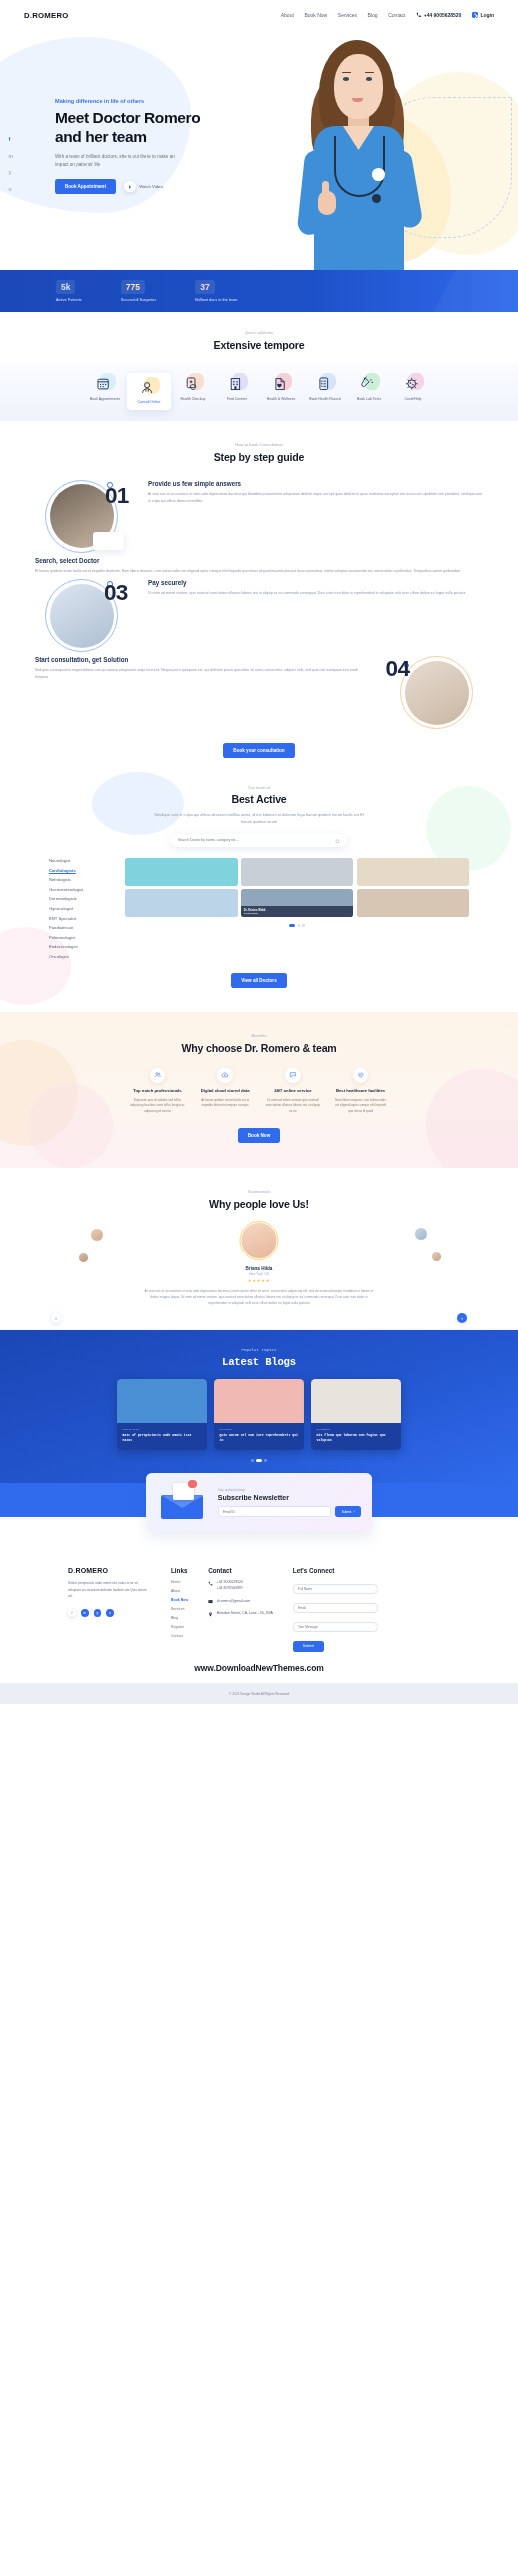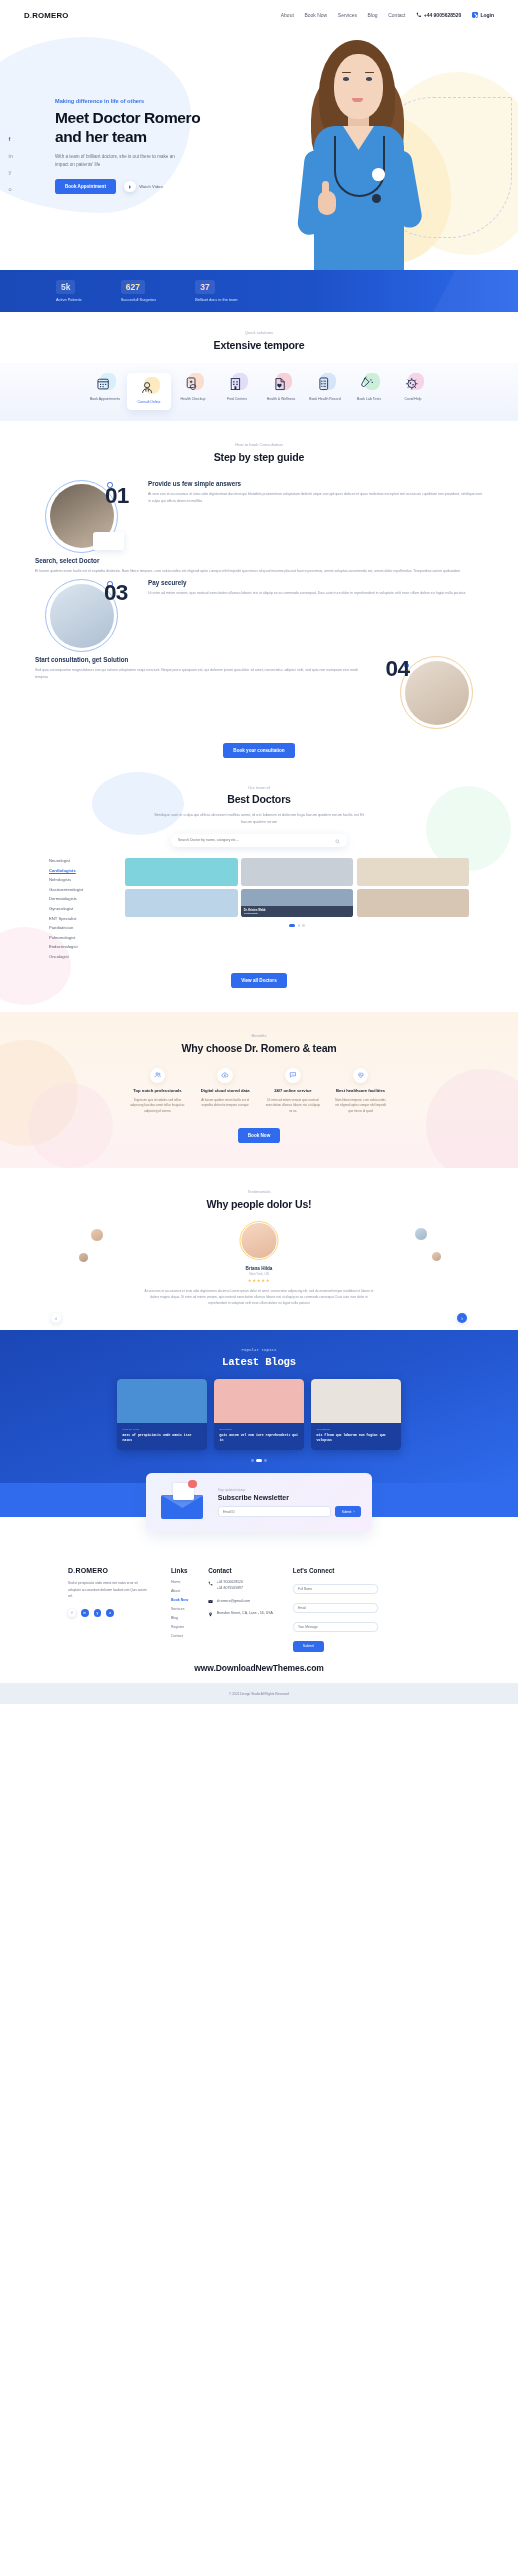--- a/index.html
+++ b/index.html
@@ -381,21 +381,21 @@
       </div>
     </div>
   </div>
 
   <div class="stats">
     <div class="stat">
       <span class="stat-num">5k</span>
       <span class="stat-label">Active Patients</span>
     </div>
     <div class="stat">
-      <span class="stat-num">627</span>
+      <span class="stat-num">775</span>
       <span class="stat-label">Succesfull Surgeries</span>
     </div>
     <div class="stat">
       <span class="stat-num">37</span>
       <span class="stat-label">Brilliant docs in the team</span>
     </div>
   </div>
 
   <div class="services">
     <div class="sec-head">
@@ -576,21 +576,21 @@
       <button class="btn-primary">Book your consultation</button>
     </div>
   </div>
 
   <div class="doctors">
     <div class="doc-blobA"></div>
     <div class="doc-blobB"></div>
     <div class="doc-blobC"></div>
     <div class="sec-head" style="position:relative;z-index:5">
       <div class="sec-eyebrow">Our team of</div>
-      <div class="sec-title">Best Doctors</div>
+      <div class="sec-title">Best Active</div>
       <div class="sec-sub">Similique sunt in culpa qui officia deserunt mollitia animi, id est laborum et dolorum fuga harum quidem rerum facilis est Et harum quidem rerum</div>
     </div>
     <div class="doc-search">
       <input type="text" placeholder="Search Doctor by name, category etc..." style="">
       <span class="sicon">
         <svg viewBox="0 0 24 24">
             <circle cx="11" cy="11" r="7"></circle>
             <line x1="16.5" y1="16.5" x2="21" y2="21"></line>
           </svg>
       </span>
@@ -687,21 +687,21 @@
         </div>
       </div>
     <div class="why-cta">
       <button class="btn-primary">Book Now</button>
     </div>
   </div>
 
   <div class="testi">
     <div class="sec-head">
       <div class="sec-eyebrow">Testimonials</div>
-      <div class="sec-title">Why people dolor Us!</div>
+      <div class="sec-title">Why people love Us!</div>
     </div>
     <div class="testi-stage">
       <div class="t-mini" style="left:90px;top:7px;width:14px;height:14px;background:linear-gradient(150deg,#e9cdb4,#cfa98c)"></div>
       <div class="t-mini" style="left:78px;top:31px;width:11.3px;height:11.3px;background:linear-gradient(150deg,#d6c0ac,#b7967c)"></div>
       <div class="t-mini" style="right:90px;top:5.6px;width:14px;height:14px;background:linear-gradient(150deg,#c9d8e6,#9db5ca)"></div>
       <div class="t-mini" style="right:76px;top:30px;width:11.3px;height:11.3px;background:linear-gradient(150deg,#e3cfbc,#c4a287)"></div>
       <div class="t-avatar-main">
           <div class="img"></div>
         </div>
       <div class="t-name">Briana Hilda</div>

